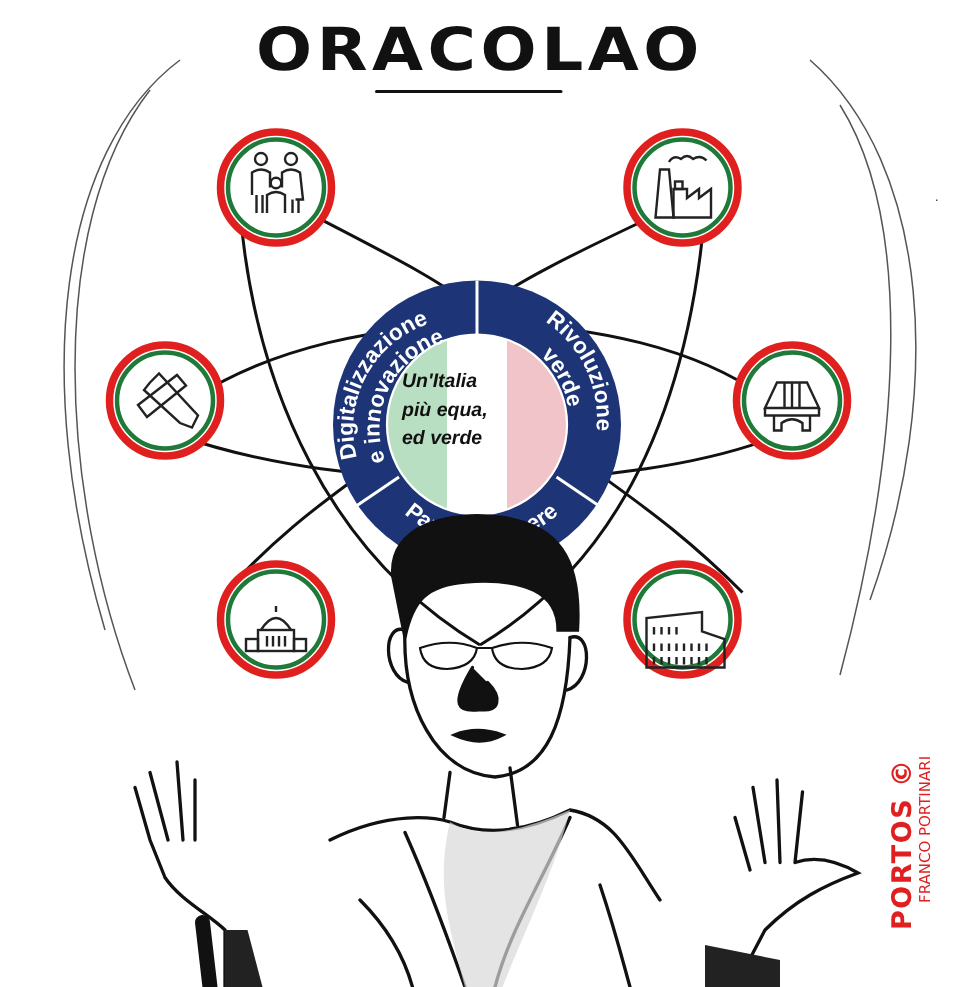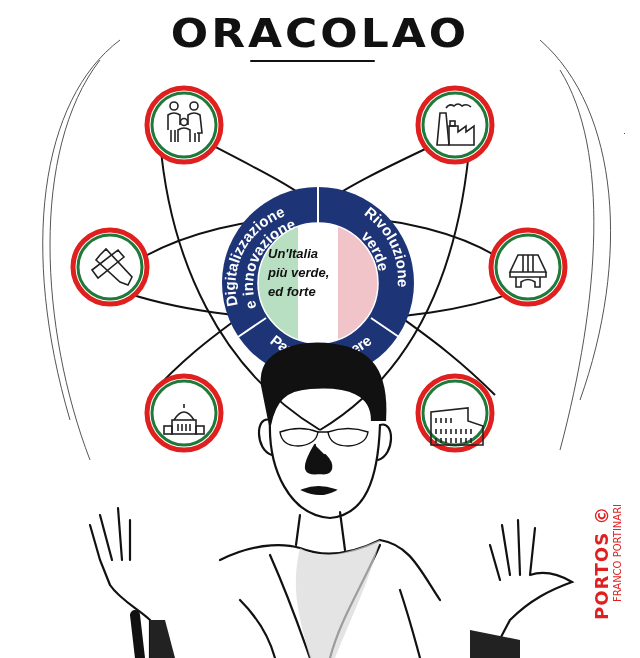--- a/index.html
+++ b/index.html
@@ -196,22 +196,22 @@
     <g fill="#d8d8d8" stroke="none" opacity="0.7">
       <path d="M 300 548 C 320 560, 345 555, 380 540 C 370 580, 350 620, 335 658 L 310 658 C 300 620, 290 590, 300 548 Z"></path>
     </g>
   </svg>
 
   <div class="title">ORACOLAO</div>
   <div class="title-underline"></div>
 
   <div class="center-text">
     <div>Un'Italia</div>
-    <div>più verde,</div>
-    <div>ed forte</div>
+    <div>più equa,</div>
+    <div>ed verde</div>
   </div>
 
   <div class="signature">
     <span class="sig-main">PORTOS ©</span>
     <span class="sig-sub">FRANCO PORTINARI</span>
   </div>
 
   <div class="stray-mark">·</div>
 </div>
 

